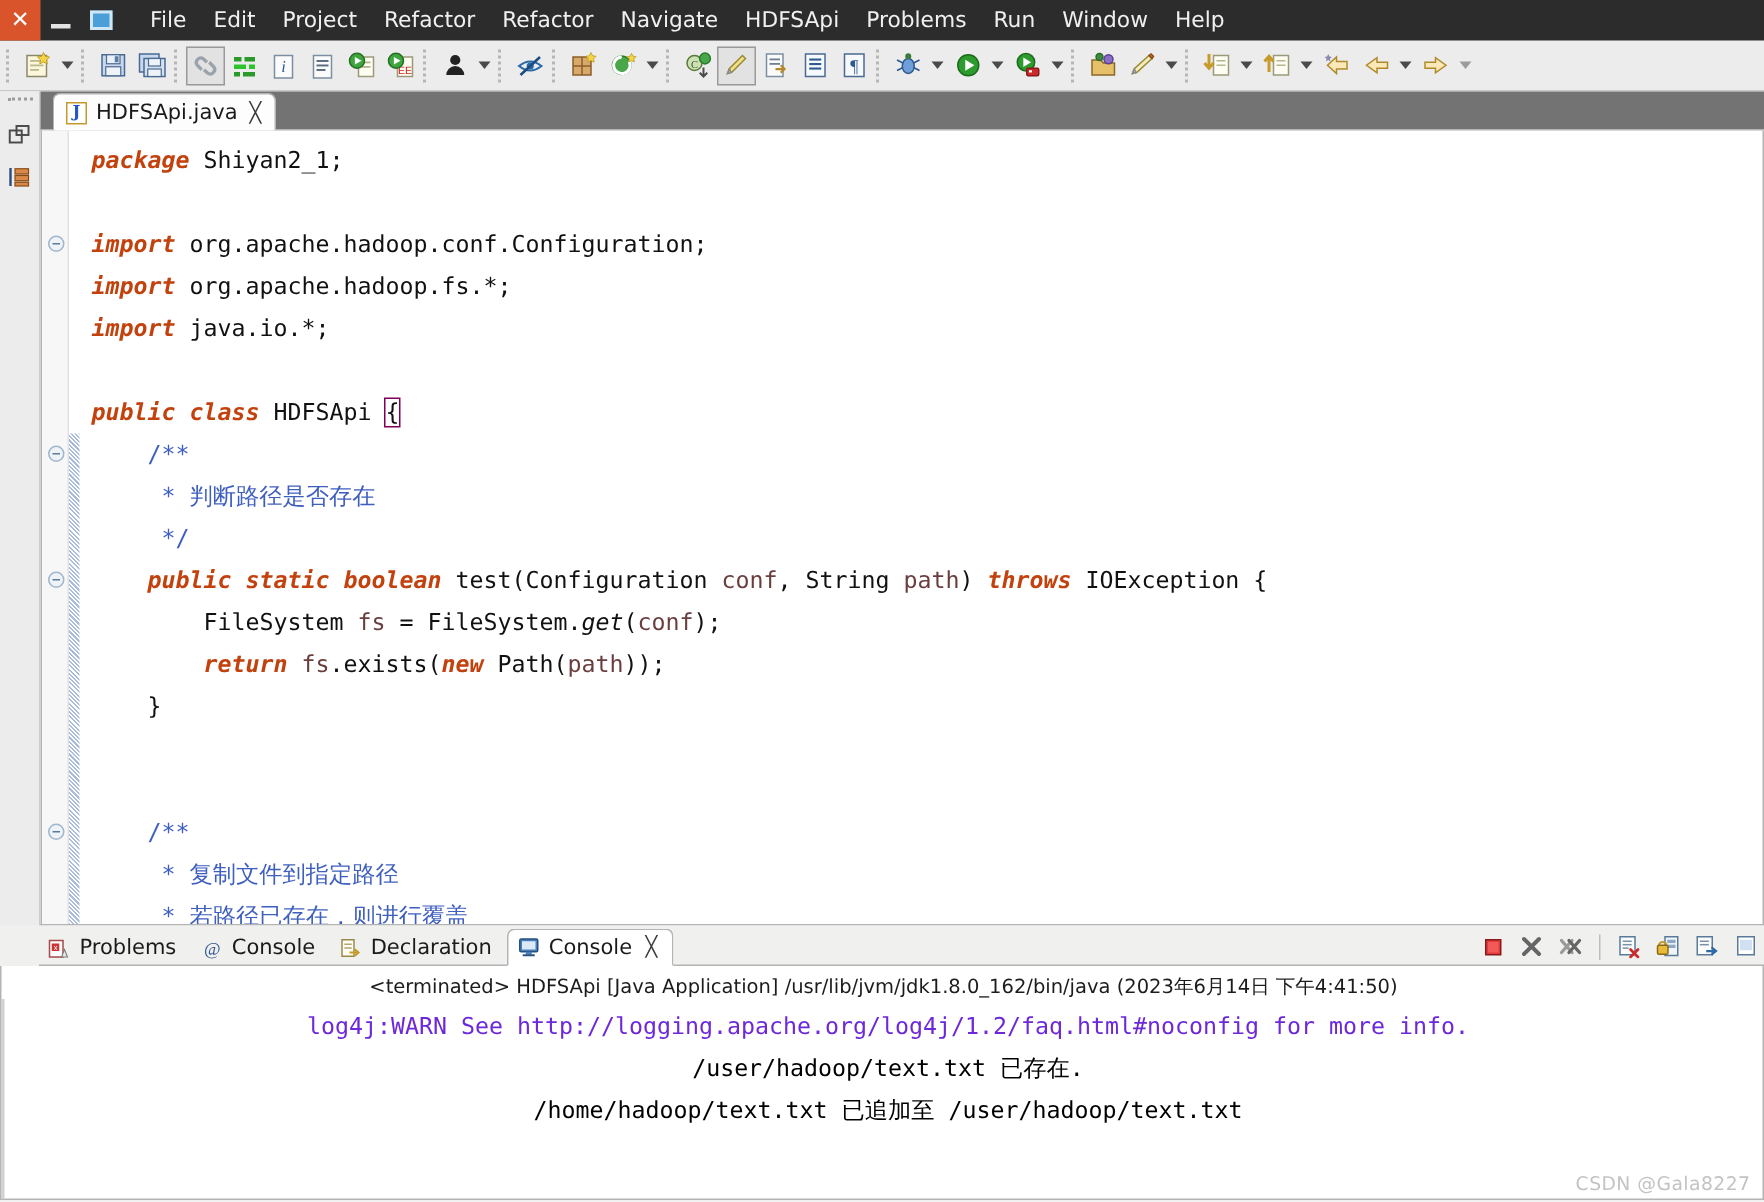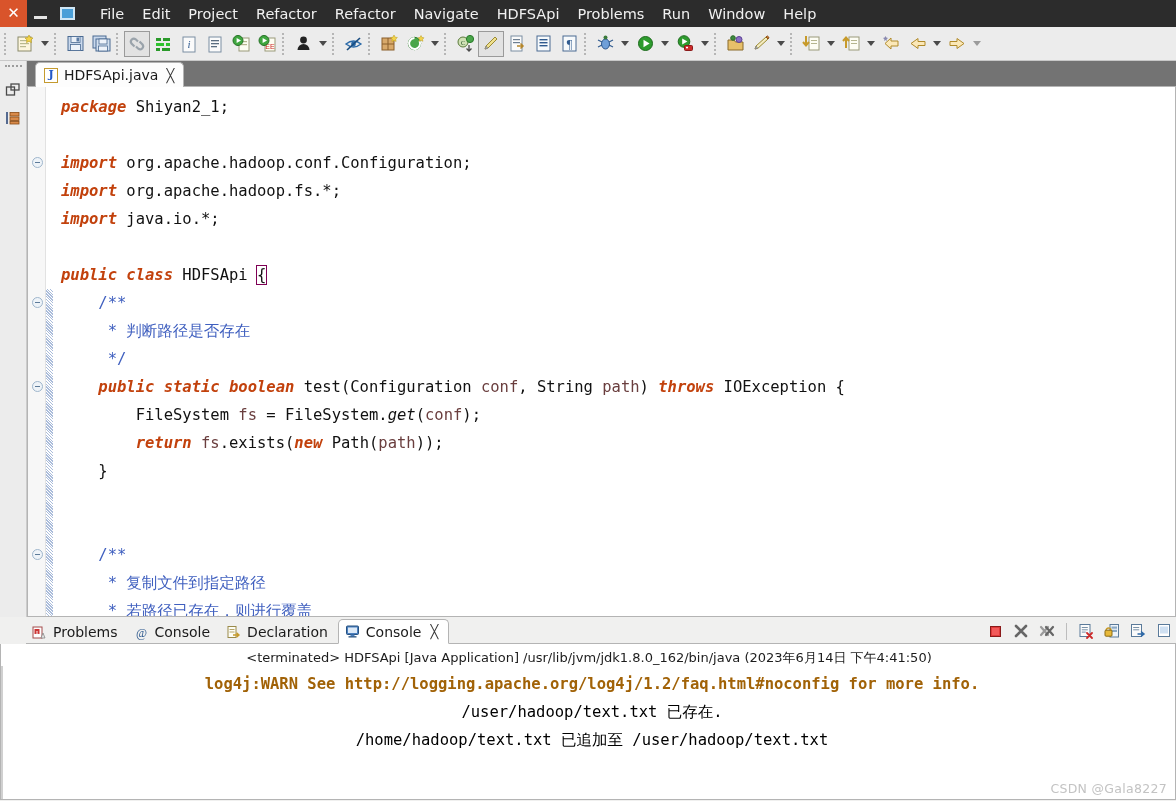--- a/index.html
+++ b/index.html
@@ -301,21 +301,21 @@
     padding: 5px 6px 3px 8px;
     white-space: nowrap;
   }
   .console-out {
     font-family: "DejaVu Sans Mono", "Liberation Mono", monospace;
     font-size: 15.5px;
     line-height: 28px;
     padding-left: 8px;
     white-space: pre;
   }
-  .c-red { color: #a16207; font-weight: bold; }
+  .c-red { color: #6d28d9; }
   .c-black { color: #000000; }
   .console-leftbar {
     position: absolute;
     left: 0; top: 22px; bottom: 0;
     width: 2px;
     background: #d0d0d0;
   }
   .watermark {
     position: absolute;
     right: 8px; bottom: 3px;

